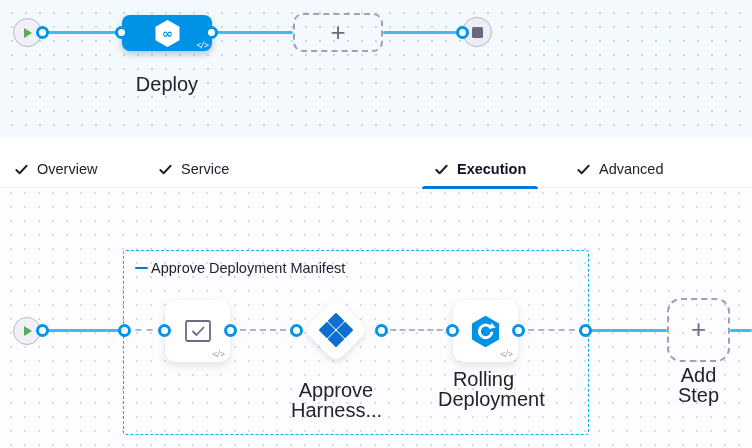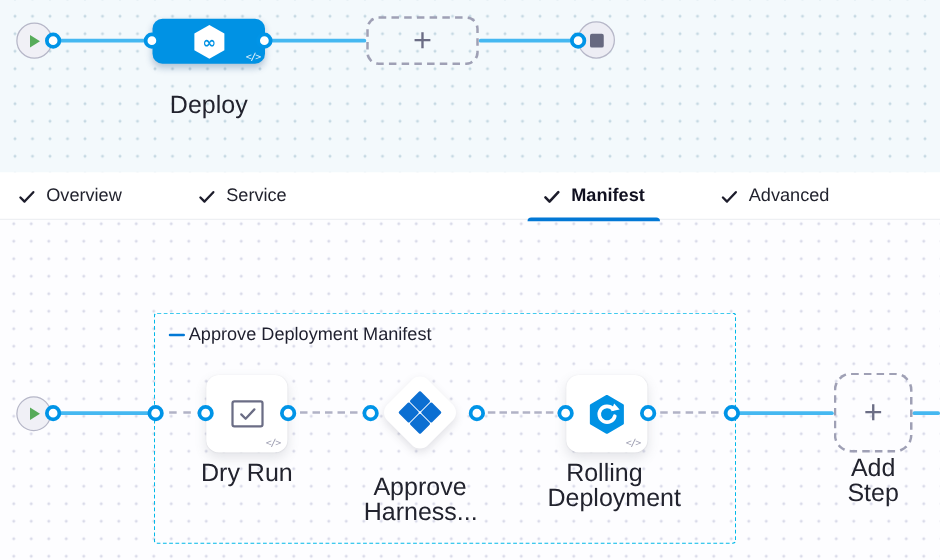--- a/index.html
+++ b/index.html
@@ -81,21 +81,21 @@
     border:1.5px dashed #00b8e8; border-radius:3px; z-index:0;
   }
   .group-label {
     position:absolute; left:135px; top:84px; display:flex; align-items:center; gap:3px; z-index:2;
   }
   .group-label .dash { width:13px; height:2.5px; background:#0278d5; border-radius:1px; }
   .group-label .txt { font-size:14.5px; color:#1e1f2e; }
 
   
   .tab-bar {
-    position:absolute; left:0; top:138px; width:752px; height:38px; background:#fff;
+    position:absolute; left:0; top:150px; width:752px; height:38px; background:#fff;
     border-bottom:1px solid #eef0f3; z-index:5;
   }
   .tab {
     position:absolute; top:0; height:38px; display:flex; align-items:center; gap:8px;
     padding:0 12px; cursor:pointer;
   }
   .tab .tab-label { font-size:14.5px; color:#22232e; white-space:nowrap; }
   .tab.active .tab-label { font-weight:700; color:#101020; }
   .tab.active::after {
     content:""; position:absolute; left:0; right:0; bottom:-1px; height:3px;
@@ -157,21 +157,21 @@
           <path d="M2.5 8.5 L6 12 L13.5 4" stroke="#1d1d2c" stroke-width="2" fill="none" stroke-linecap="round" stroke-linejoin="round"></path>
         </svg>
       <span class="tab-label">Service</span>
     </div>
 
 
     <div class="tab active" style="left:422px;">
       <svg width="15" height="15" viewBox="0 0 16 16">
           <path d="M2.5 8.5 L6 12 L13.5 4" stroke="#1d1d2c" stroke-width="2.2" fill="none" stroke-linecap="round" stroke-linejoin="round"></path>
         </svg>
-      <span class="tab-label">Manifest</span>
+      <span class="tab-label">Execution</span>
     </div>
 
     <div class="tab" style="left:564px;justify-content:flex-end;">
       <svg width="15" height="15" viewBox="0 0 16 16">
           <path d="M2.5 8.5 L6 12 L13.5 4" stroke="#1d1d2c" stroke-width="2" fill="none" stroke-linecap="round" stroke-linejoin="round"></path>
         </svg>
       <span class="tab-label">Advanced</span>
     </div>
   </div>
 
@@ -234,19 +234,18 @@
         <path d="M23 13.5 A6.5 6.5 0 1 0 24.5 19.5" stroke="#ffffff" stroke-width="3" fill="none" stroke-linecap="round"></path>
         <polygon points="21.5,15.5 28.5,14 24,9" fill="#ffffff"></polygon>
       </svg>
       <span class="code-toggle on-white">&lt;/&gt;</span>
     </div>
 
     <div class="add-box" style="left:667px; top:122px; width:63px; height:64px; border-radius:14px;">
       <span class="plus">+</span>
     </div>
 
-    <div class="node-label" style="left:160px; top:193px; width:75px;">Dry Run</div>
     <div class="node-label" style="left:291px; top:193px; width:90px;margin-top:11px;">Approve Harness...</div>
     <div class="node-label" style="left:438px; top:193px; width:91px;">Rolling Deployment</div>
     <div class="node-label" style="left:662px; top:189px; width:73px;">Add Step</div>
   </div>
 
 </div>
 
 </body></html>

